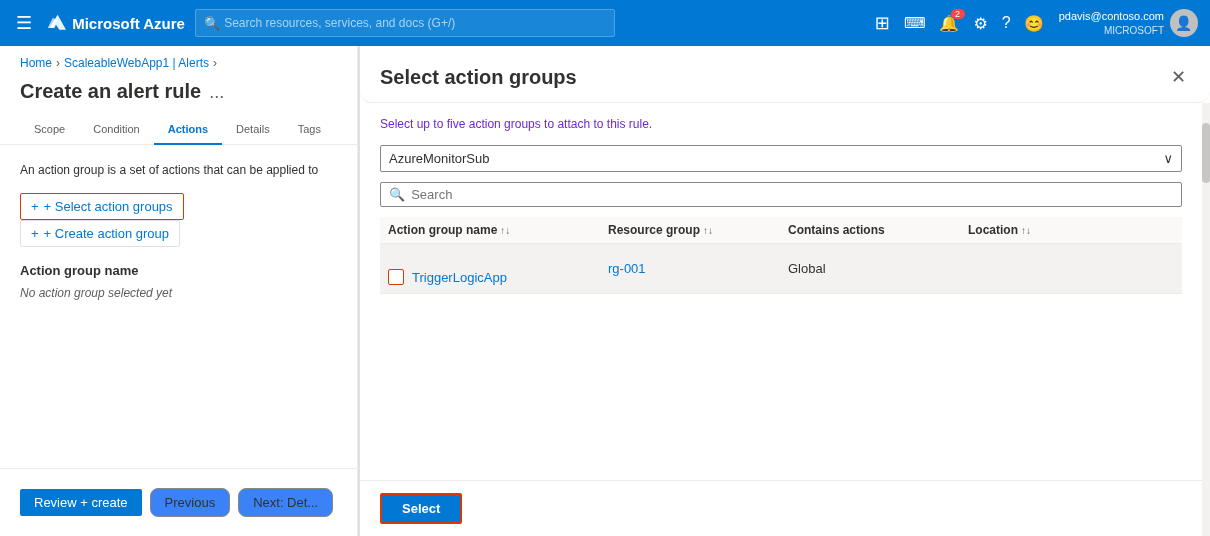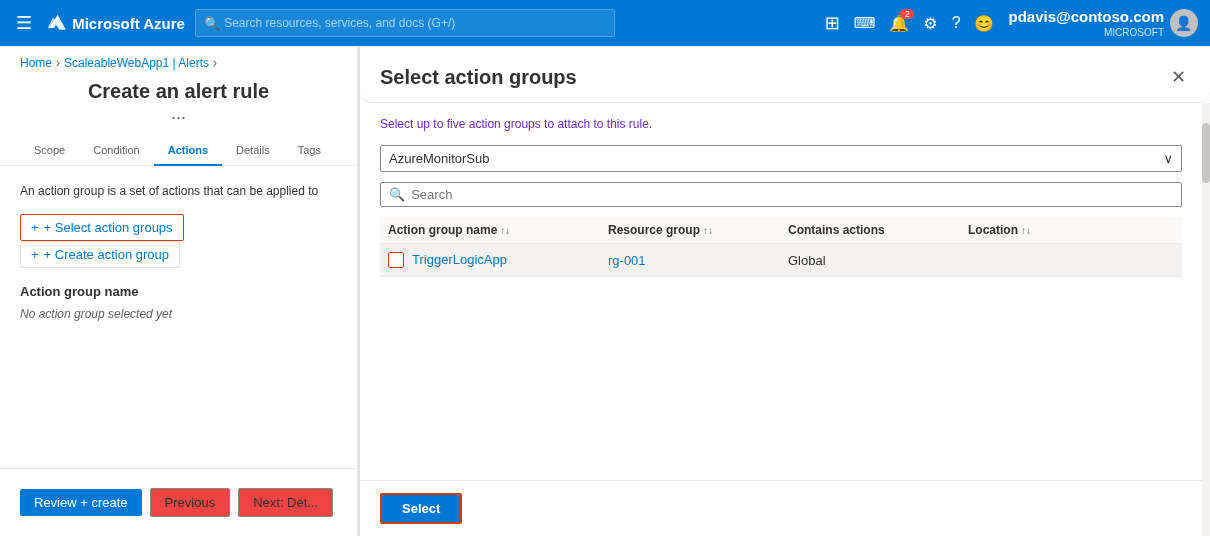--- a/index.html
+++ b/index.html
@@ -49,21 +49,21 @@
       background: #ff4444;
       color: white;
       font-size: 9px;
       border-radius: 8px;
       padding: 0 3px;
       min-width: 14px;
       text-align: center;
     }
     .nav-user { display: flex; align-items: center; gap: 6px; color: white; }
     .nav-user-info { text-align: right; line-height: 1.3; }
-    .nav-user-email { font-size: 15px; font-weight: bold; }
+    .nav-user-email { font-size: 11px; }
     .nav-user-company { font-size: 10px; color: #cce5f7; }
     .nav-avatar { width: 28px; height: 28px; border-radius: 50%; background: #c0c0c0; display: flex; align-items: center; justify-content: center; font-size: 14px; }
 
     
     .main-wrapper { display: flex; height: calc(536px - 46px); position: relative; }
 
     
     .left-panel {
       width: 358px;
       background: white;
@@ -80,22 +80,22 @@
       display: flex;
       align-items: flex-end;
       gap: 4px;
     }
     .breadcrumb span { color: #605e5c; }
     .breadcrumb a { color: #0078d4; text-decoration: none; cursor: pointer; }
 
     .page-title-row {
       padding: 4px 20px 12px;
       display: flex;
-      align-items: center;
-      flex-direction: column;
+      align-items: flex-end;
+      gap: 8px;
     }
     .page-title { font-size: 20px; font-weight: 600; color: #323130; }
     .page-title-menu { color: #605e5c; font-size: 18px; cursor: pointer; }
 
     .tabs {
       display: flex;
       border-bottom: 1px solid #edebe9;
       padding: 0 20px;
       gap: 0;
     }
@@ -171,26 +171,26 @@
     .btn-primary {
       background: #0078d4;
       color: white;
       border: none;
       padding: 6px 14px;
       font-size: 13px;
       border-radius: 2px;
       cursor: pointer;
     }
     .btn-secondary {
-      background: #ef4444;
+      background: #3b82f6;
       color: #323130;
       border: 1px solid #8a8886;
       padding: 6px 14px;
       font-size: 13px;
-      border-radius: 2px;
+      border-radius: 8px;
       cursor: pointer;
     }
     .btn-select {
       background: #0078d4;
       color: white;
       border: 2px solid #d83b01;
       padding: 6px 20px;
       font-size: 13px;
       border-radius: 2px;
       cursor: pointer;
@@ -304,21 +304,21 @@
       display: grid;
       grid-template-columns: 220px 180px 180px 120px;
       padding: 8px 8px;
       border-bottom: 1px solid #edebe9;
       align-items: center;
       background: #f3f2f1;
     }
     .table-cell { font-size: 13px; color: #323130; }
     .table-cell a { color: #0078d4; text-decoration: none; cursor: pointer; }
 
-    .checkbox-cell { display: flex; align-items: flex-start; gap: 8px; }
+    .checkbox-cell { display: flex; align-items: center; gap: 8px; margin-top: 17px; }
     .checkbox-custom {
       width: 16px;
       height: 16px;
       background: #0078d4;
       border: 1px solid #0078d4;
       border-radius: 2px;
       display: inline-flex;
       align-items: center;
       justify-content: center;
       cursor: pointer;

